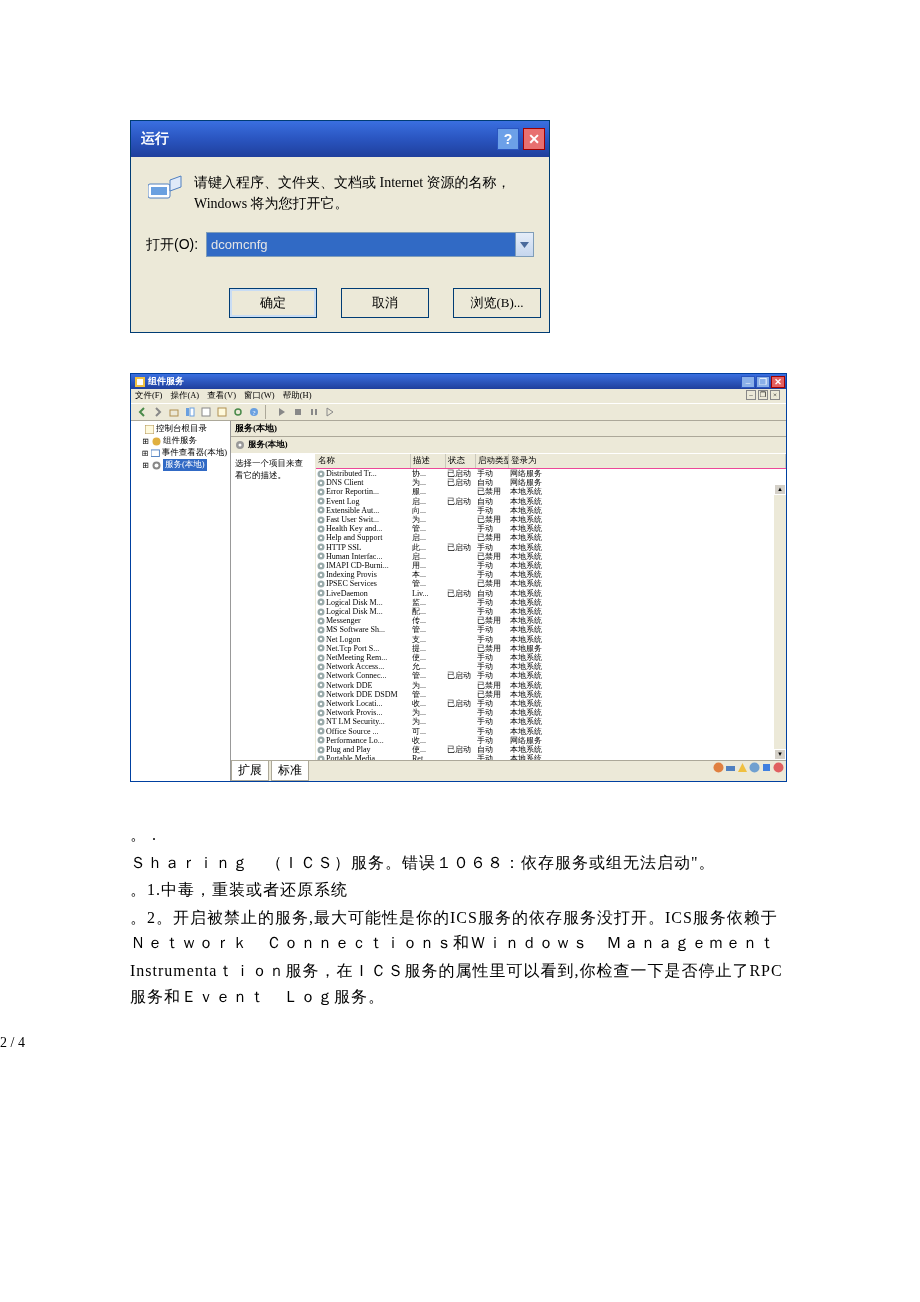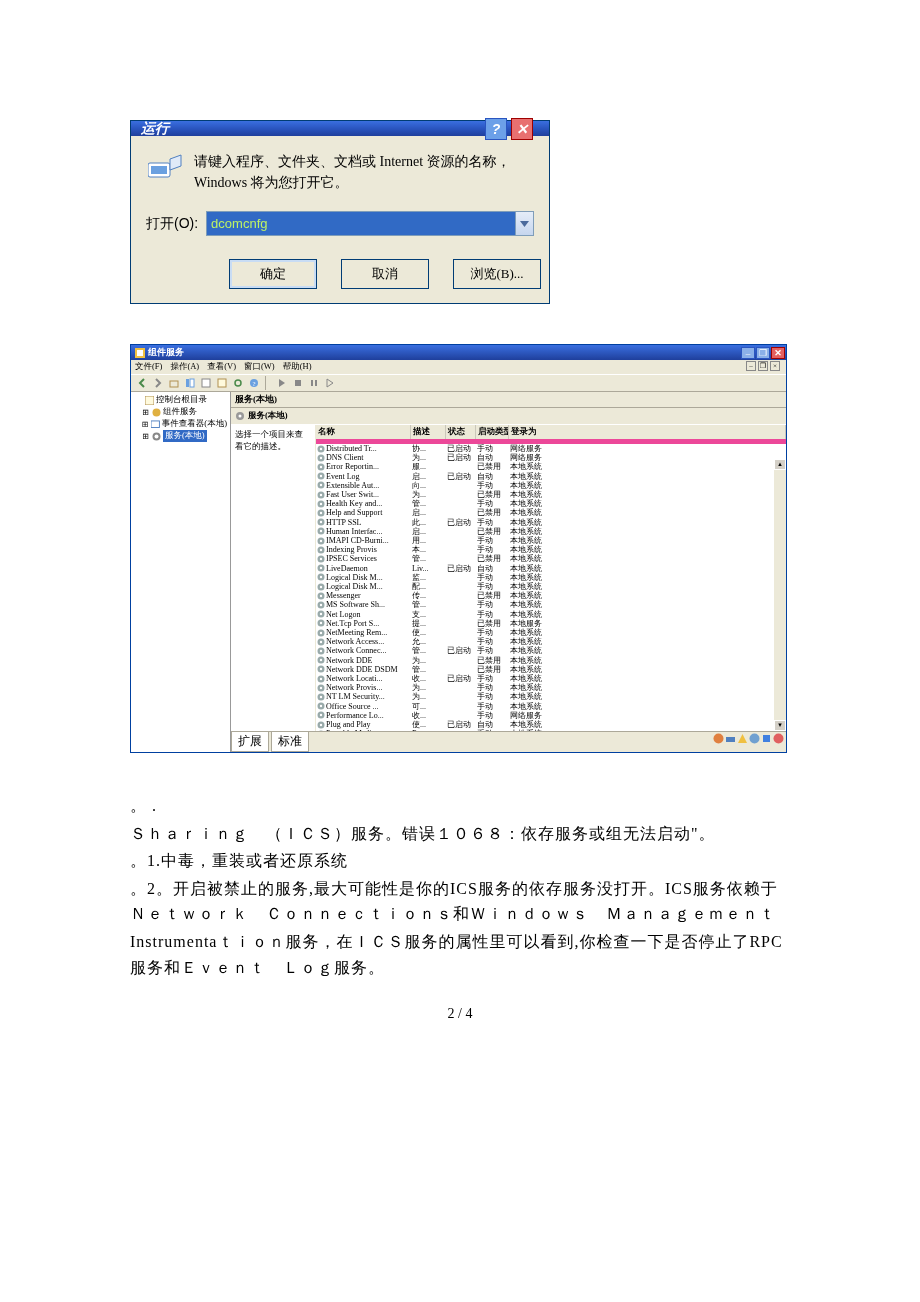--- a/index.html
+++ b/index.html
@@ -1,30 +1,30 @@
 <!DOCTYPE html>
 <html><head>
 <meta charset="utf-8">
 <style>
   * { box-sizing: border-box; margin: 0; padding: 0; }
   body { font-family: "SimSun", "Microsoft YaHei", Arial, sans-serif; font-size: 12px; background: #fff; width: 920px; margin: 0 auto; position: relative; }
   .page { padding: 120px 130px 80px 130px; }
 
   
   .run-dialog { width: 420px; border: 1px solid #003c74; margin-bottom: 40px; background: #ece9d8; }
-  .run-titlebar { background: linear-gradient(180deg,#3a6fe0,#2a55c0 50%,#1f3f9c); color:#fff; height:15px; display:flex; align-items:center; padding:0 16px 0 10px; font-weight:bold; font-size:14px;font-style:italic; }
+  .run-titlebar { background: linear-gradient(180deg,#3a6fe0,#2a55c0 50%,#1f3f9c); color:#fff; height:36px; display:flex; align-items:center; padding:0 4px 0 10px; font-weight:bold; font-size:14px; }
   .run-titlebar .title-text { flex:1; }
   .tb-btn { width:22px; height:22px; margin-left:4px; background:#e87070; border:1px solid #a00000; color:#fff; font-weight:bold; display:flex; align-items:center; justify-content:center; font-size:14px; }
   .tb-help { background:#6ca0e8; border:1px solid #2a55c0; }
   .run-body { padding: 15px 15px 7px 15px; }
   .run-msg-row { display:flex; align-items:flex-start; margin-bottom:18px; font-size:14px; font-family: "SimSun"; }
   .run-icon { width:40px; height:30px; margin-right:8px; display:flex; align-items:center; justify-content:center; }
   .run-icon svg { width:36px; height:26px; }
   .run-msg { flex:1; line-height:1.5; }
-  .run-input-row { display:flex; align-items:center; margin-bottom:8px; }
+  .run-input-row { display:flex; align-items:center; margin-bottom:16px; }
   .run-input-row label { font-size:14px; margin-right:8px; }
   .run-combo { flex:1; display:flex; position:relative; }
   .run-combo input { flex:1; border:1px solid #7f9db9; padding:4px 22px 4px 4px; font-size:13px; color:#003399; background:#fff; }
   .run-combo input::selection { background:#316ac5; color:#fff; }
   .run-combo .dd { position:absolute; right:1px; top:1px; bottom:1px; width:18px; background:linear-gradient(#e5edf9,#c6d6ee); display:flex; align-items:center; justify-content:center; border-left:1px solid #7f9db9; }
   .run-combo .dd svg { width:9px; height:6px; }
   .run-buttons { display:flex; justify-content:flex-end; gap:24px; padding:8px 8px 14px 8px; }
   .btn { min-width:88px; padding:5px 10px; background:#ece9d8; border:1px solid #003c74; font-size:13px; cursor:pointer; font-family:"SimSun"; }
   .btn.default { box-shadow: inset 0 0 0 2px #c8dcf4; }
 
@@ -50,41 +50,41 @@
   .tree-icon { width:9px; height:9px; display:inline-block; }
   .mmc-main { flex:1; display:flex; flex-direction:column; min-width:0; }
   .main-header { background:#ece9d8; border-bottom:1px solid #aca899; padding:1px 4px; font-size:9px; font-weight:bold; }
   .main-sub { background:#ece9d8; border-bottom:1px solid #fff; padding:2px 4px; display:flex; align-items:center; gap:3px; }
   .main-sub .gear { width:10px; height:10px; }
   .main-body { flex:1; display:flex; min-height:0; }
   .desc-pane { width:85px; padding:4px 4px; font-size:8.5px; border-right:1px solid #ece9d8; }
   .list-pane { flex:1; display:flex; flex-direction:column; min-width:0; min-height:0; position:relative; }
   .list-scroll-wrap { flex:1; overflow:hidden; position:relative; }
   .list-scroll { height:100%; overflow-y:hidden; }
-  .list-headers { display:flex; background:#ece9d8; border-bottom:5px solid #ec4899; font-size:8.5px;font-weight:bold; }
+  .list-headers { display:flex; background:#ece9d8; border-bottom:1px solid #ec4899; font-size:8.5px; }
   .list-headers div { padding:1px 2px; border-right:1px solid #cac7ba; white-space:nowrap; overflow:hidden; }
   .lh-name { width:95px; } .lh-desc { width:35px; } .lh-status { width:30px; } .lh-type { width:33px; } .lh-logon { flex:1; }
   .svc-row { display:flex; font-size:8px; line-height:9.2px; white-space:nowrap; padding:0 1px; color:#000; }
   .svc-row .c-name { width:95px; display:flex; align-items:center; gap:1px; overflow:hidden; }
   .svc-row .c-desc { width:35px; overflow:hidden; } .svc-row .c-stat { width:30px; } .svc-row .c-type { width:33px; } .svc-row .c-log { flex:1; }
   .gear-icon { width:8px; height:8px; flex-shrink:0; }
   .tabs-bottom { display:flex; background:#ece9d8; border-top:1px solid #aca899; font-size:12px; }
   .tab-b { padding:1px 6px; border:1px solid #aca899; border-top:none; background:#fff; margin-right:2px; }
   .tab-b.active { background:#fff; }
   .status-icons { margin-left:auto; display:flex; gap:1px; padding:1px 2px; }
   .status-icons span { width:11px; height:11px; display:inline-block; }
   .vscroll { position:absolute; right:0; top:15px; bottom:0; width:12px; background:#ece9d8; display:flex; flex-direction:column; }
   .vscroll .sbtn { height:11px; background:#d4d0c8; border:1px solid #fff; font-size:7px; text-align:center; }
   .vscroll .thumb { flex:1; }
 
   
   .doc-text { font-size:16px; font-family:"SimSun"; line-height:1.6; letter-spacing:1px; }
   .doc-text p { margin: 2px 0; }
 
-  .page-num { position:absolute; bottom:40px; left:0; right:0; text-align:center; font-size:14px; font-family:"SimSun"; }
+  .page-num { position:absolute; bottom:40px; left:0; right:0; text-align:left; font-size:14px; font-family:"SimSun"; }
 </style>
 </head>
 <body>
 
 <div class="page">
 
   <div class="run-dialog">
     <div class="run-titlebar">
       <span class="title-text">运行</span>
       <div class="tb-btn tb-help">?</div>
@@ -97,21 +97,21 @@
               <rect x="0" y="10" width="22" height="14" rx="2" fill="#fff" stroke="#5080c0"></rect>
               <rect x="3" y="13" width="16" height="8" fill="#6aa0e0"></rect>
               <path d="M22 6 L33 2 L33 13 L22 17 Z" fill="#e0eaf8" stroke="#5080c0"></path>
             </svg>
         </div>
         <div class="run-msg">请键入程序、文件夹、文档或 Internet 资源的名称，Windows 将为您打开它。</div>
       </div>
       <div class="run-input-row">
         <label>打开(O):</label>
         <div class="run-combo">
-          <input type="text" style="color: #bef264; background: rgb(49, 106, 197);" value="dcomcnfg">
+          <input type="text" style="color: #e5e5e5; background: rgb(49, 106, 197);" value="dcomcnfg">
           <div class="dd">
             <svg viewBox="0 0 9 6">
                 <path d="M0 0 L9 0 L4.5 6 Z" fill="#4a6a9c"></path>
               </svg>
           </div>
         </div>
       </div>
     </div>
     <div class="run-buttons">
       <button class="btn default">确定</button>

